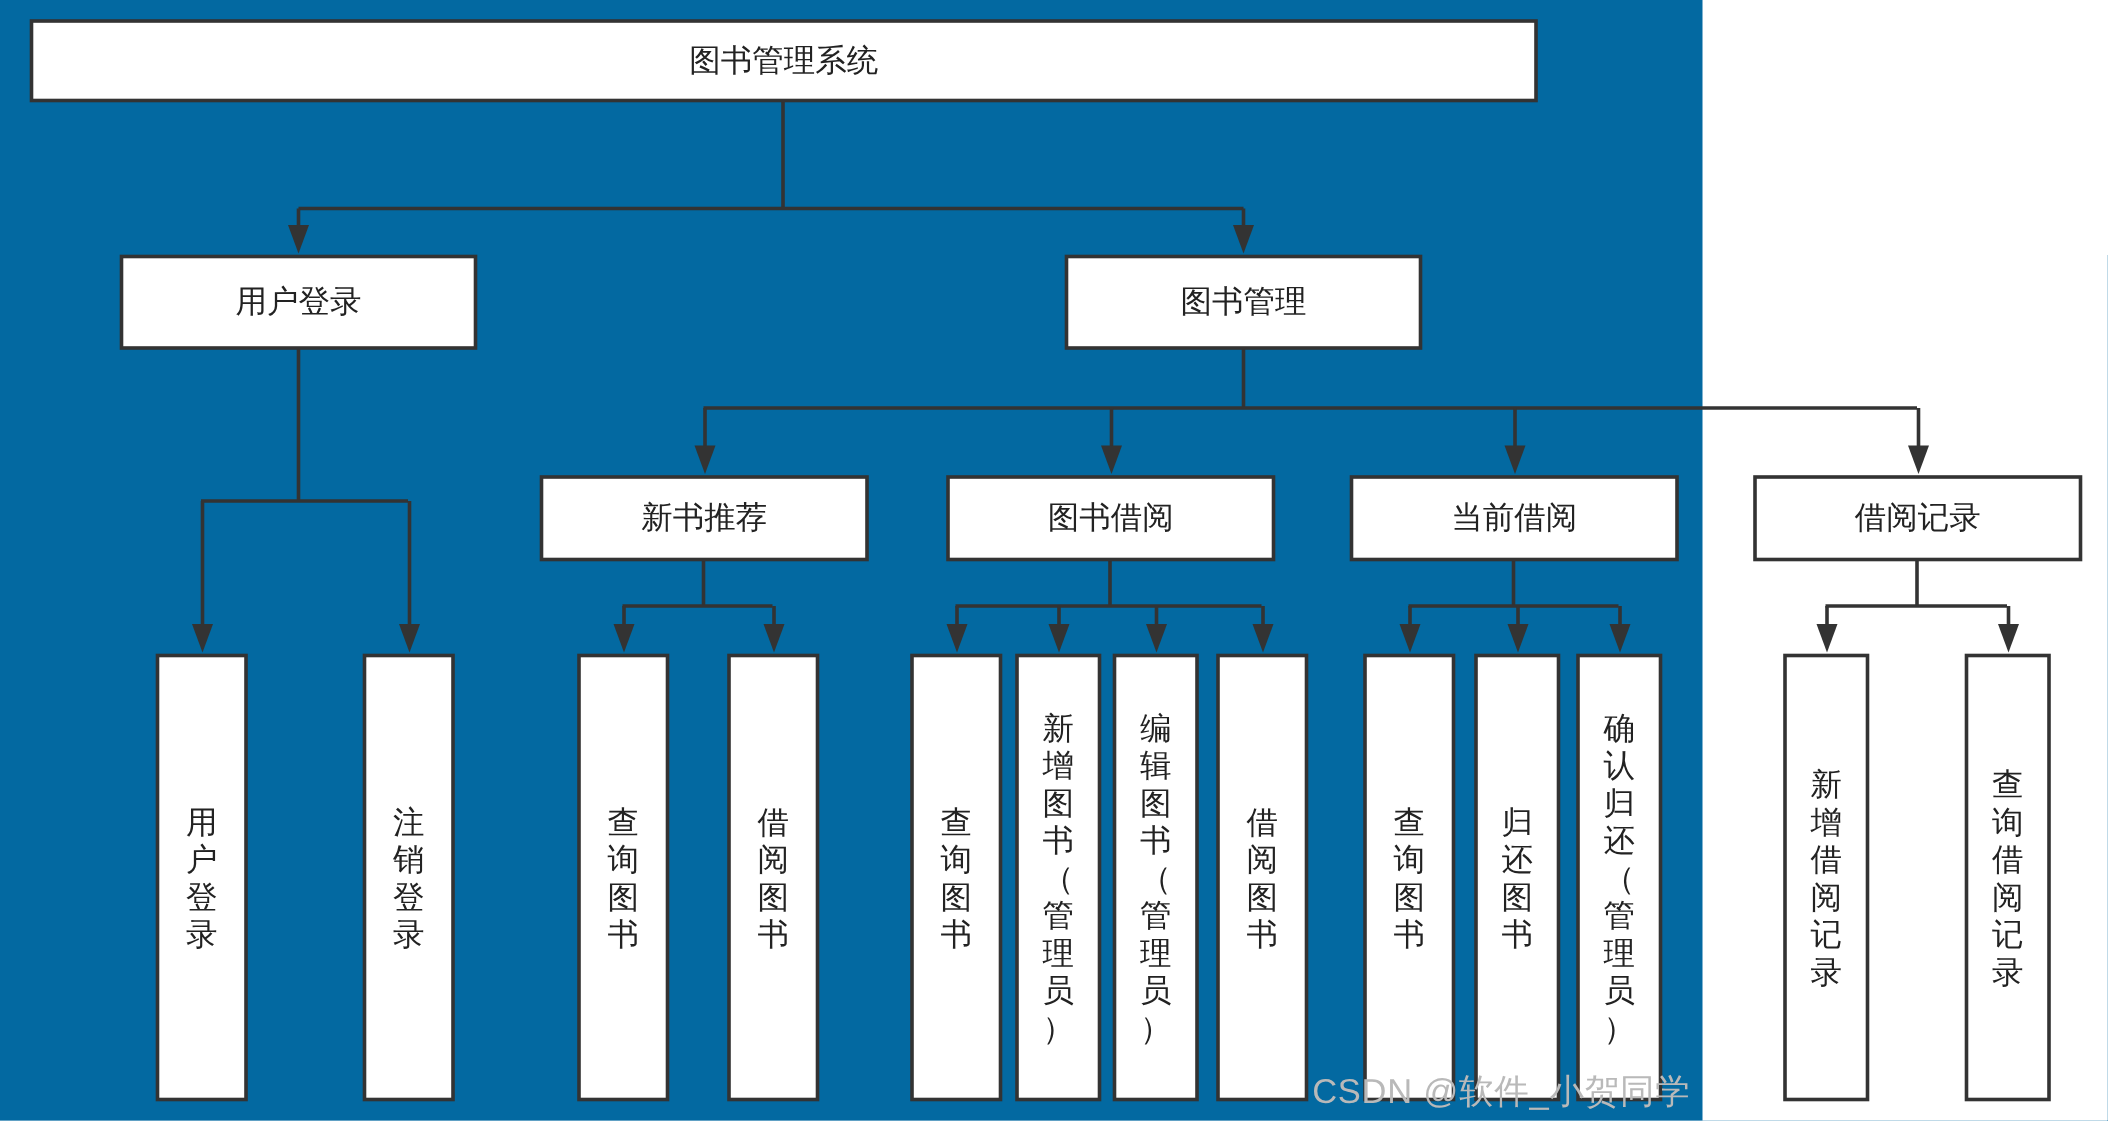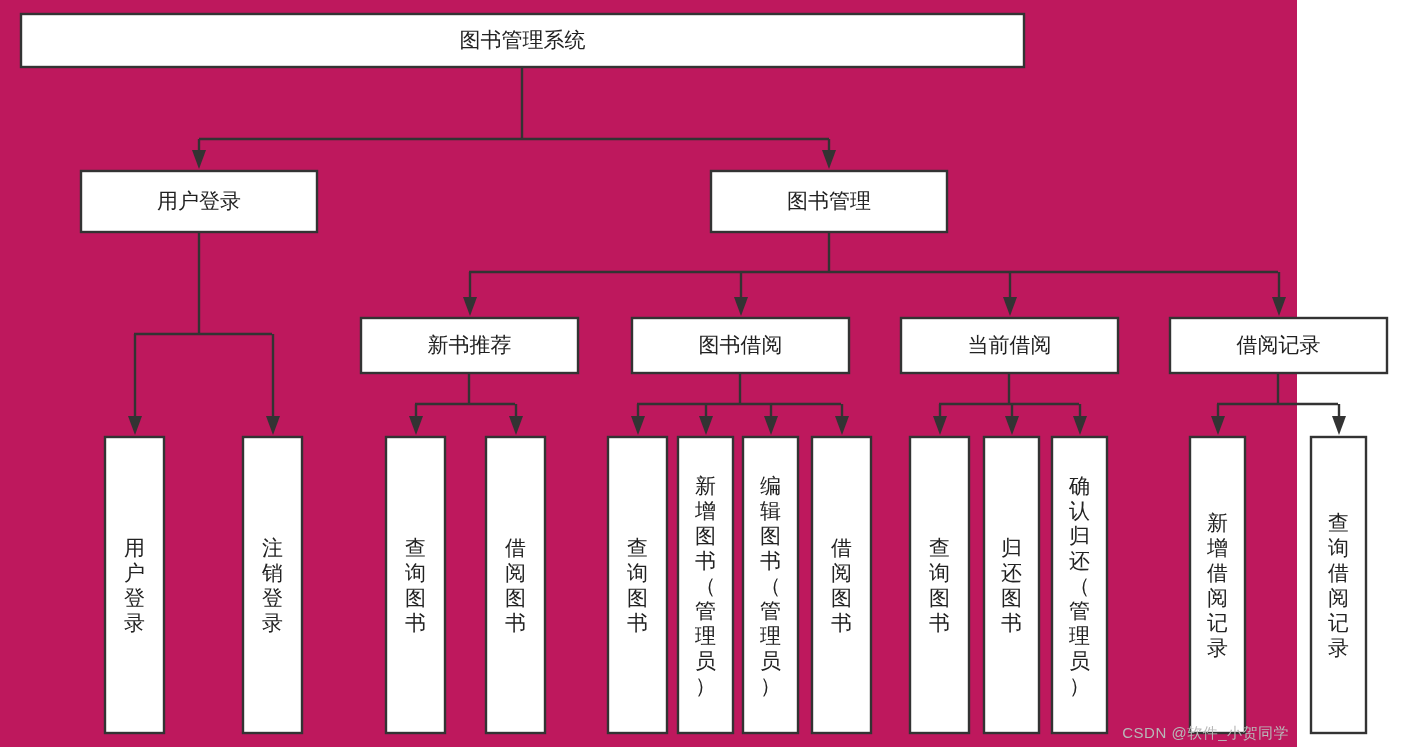--- a/index.html
+++ b/index.html
@@ -8,23 +8,23 @@
     background: #ffffff;
   }
   body {
     width: 1405px;
     height: 747px;
     font-family: "Liberation Sans", "DejaVu Sans", sans-serif;
     overflow: hidden;
   }
   #diagram-root {
     position: relative;
-    width: 1297px;
+    width: 1135px;
     height: 747px;
-    background: #be185d;
+    background: #0369a1;
   }
   svg#flow {
     position: absolute;
     left: 0;
     top: 0;
     width: 1405px;
     height: 747px;
     display: block;
   }
   .node-rect {
@@ -53,21 +53,21 @@
     font-family: "Liberation Sans", "DejaVu Sans", sans-serif;
     font-size: 21px;
     fill: #222222;
     text-anchor: middle;
   }
   .watermark-text {
     position: absolute;
     right: 8px;
     bottom: 4px;
     font-family: "Liberation Sans", "DejaVu Sans", sans-serif;
-    font-size: 15px;
+    font-size: 23px;
     color: #b9b9b9;
     white-space: nowrap;
     letter-spacing: 0.5px;
     pointer-events: none;
   }
 </style>
 </head>
 <body>
 
 <div id="diagram-root">

